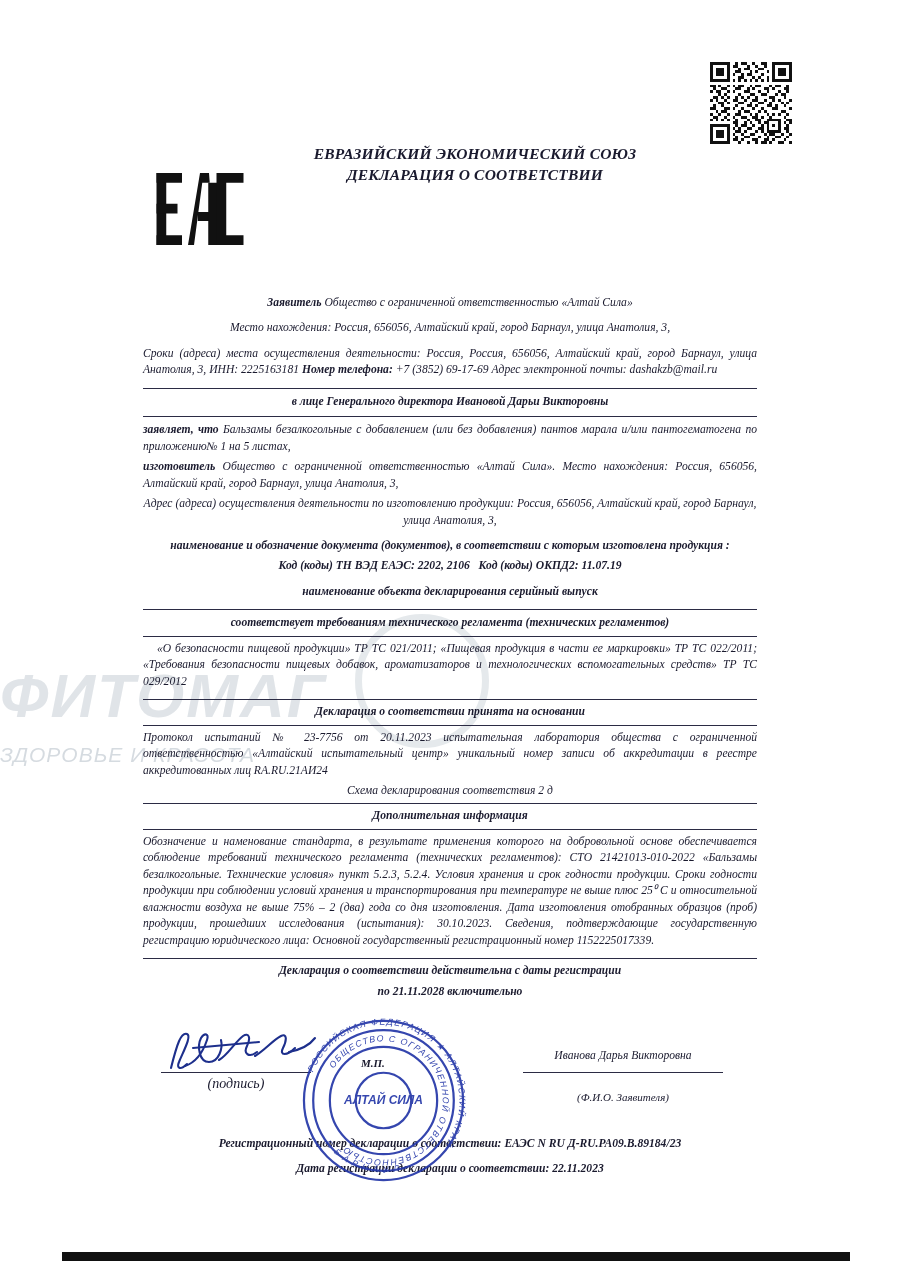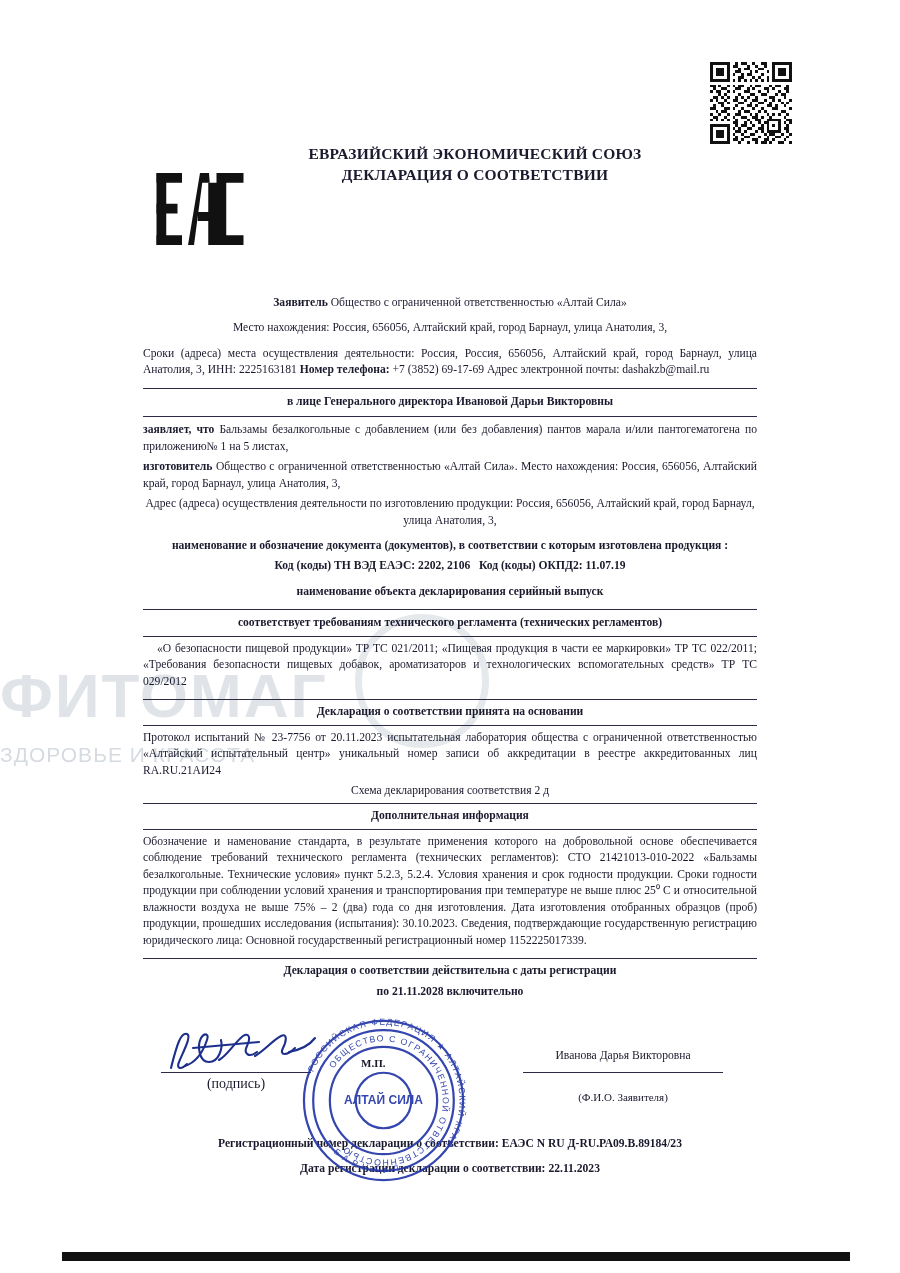--- a/index.html
+++ b/index.html
@@ -11,20 +11,21 @@
     font-family: "Liberation Serif", serif;
     color: #1a1a2e;
   }
   .page {
     position: relative;
     width: 900px;
     height: 1273px;
     margin: 0 auto;
     background: #ffffff;
     overflow: hidden;
+    font-style: italic;
   }
 
   
   .qr {
     position: absolute;
     top: 62px;
     left: 710px;
     width: 82px;
     height: 82px;
   }

